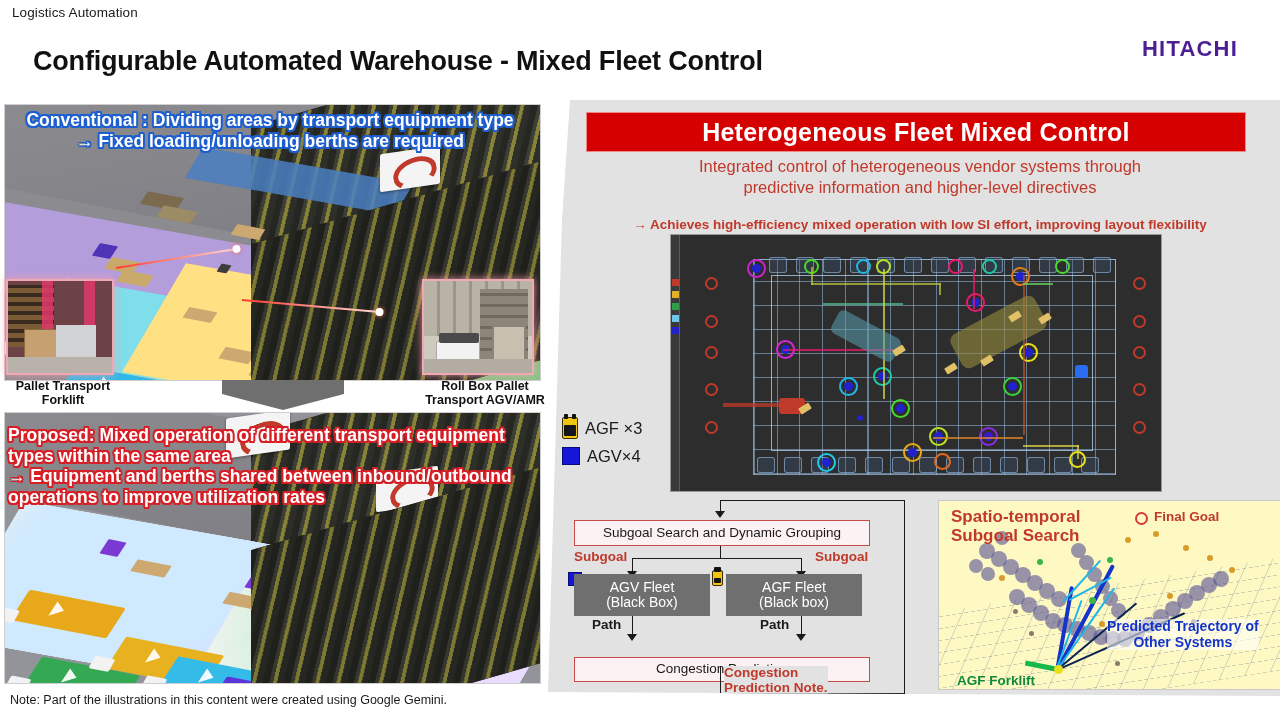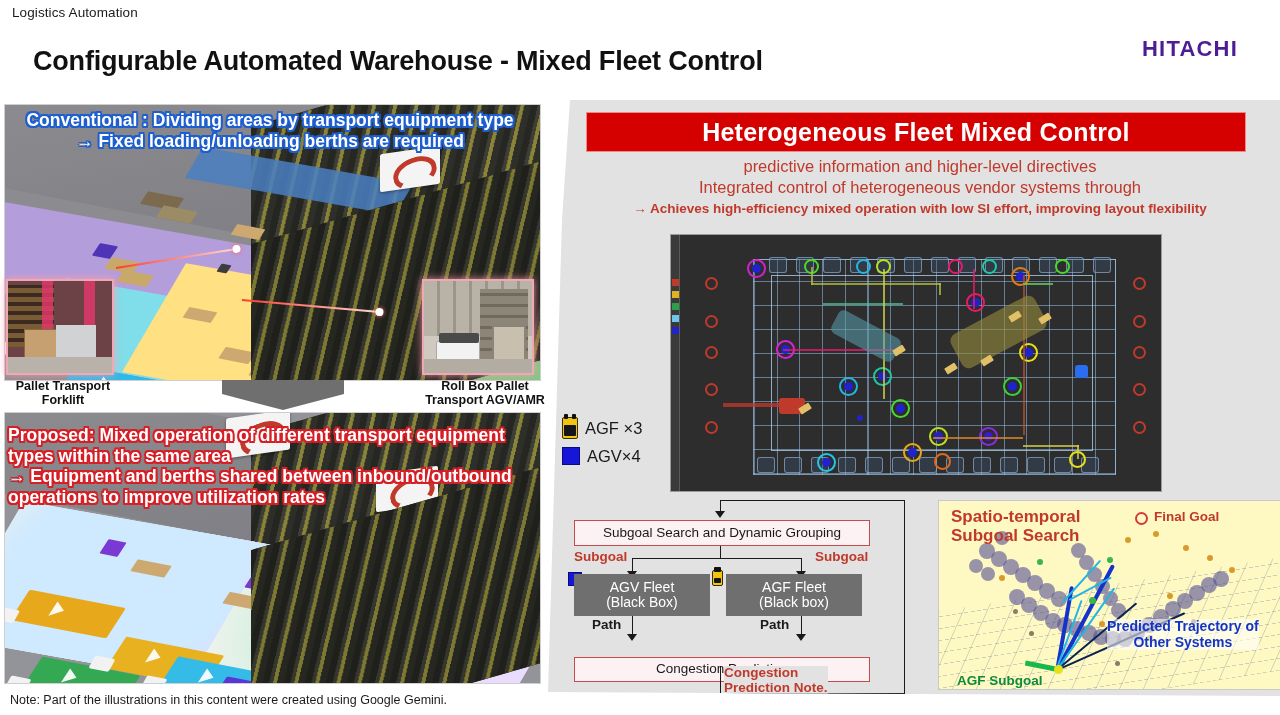--- a/index.html
+++ b/index.html
@@ -135,21 +135,21 @@
 
   .red-banner {
     position:absolute; left:46px; top:12px; width:660px; height:40px;
     background:#d50000; border:1px solid #ef8a8a;
     display:flex; align-items:center; justify-content:center;
   }
   .red-banner span { color:#fff; font-size:25px; font-weight:bold; letter-spacing:.2px; }
 
   .sub-lines { position:absolute; left:30px; top:56px; width:700px; text-align:center; }
   .sub-lines .l1 { font-size:16.5px; color:#c0392b; line-height:1.27; }
-  .sub-lines .l2 { font-size:13.5px; color:#c0392b; font-weight:bold; margin-top:3px; }
+  .sub-lines .l2 { font-size:13.5px; color:#c0392b; font-weight:bold; margin-top:19px; }
 
   
   #sim-view { position:absolute; left:130px; top:134px; width:492px; height:258px;
      background:#2d2d2d; border:1px solid #9a9a9a; overflow:hidden; }
   #sim-view .toolstrip { position:absolute; left:0; top:0; width:9px; height:100%; background:#3a3a3a; border-right:1px solid #5a5a5a;}
   #sim-view .swatch{position:absolute;left:1px;width:7px;height:7px;}
   #sim-grid-outer { position:absolute; left:82px; top:24px; width:363px; height:216px;
       background:
         repeating-linear-gradient(90deg, rgba(150,190,230,.55) 0 1px, transparent 1px 22.7px),
         repeating-linear-gradient(0deg, rgba(150,190,230,.55) 0 1px, transparent 1px 24px);
@@ -353,22 +353,22 @@
   → Equipment and berths shared between inbound/outbound
   operations to improve utilization rates</div>
 
   <div id="right-panel">
 
     <div class="red-banner">
       <span>Heterogeneous Fleet Mixed Control</span>
     </div>
 
     <div class="sub-lines">
+      <div class="l1">Integrated control of heterogeneous vendor systems through</div>
       <div class="l1">predictive information and higher-level directives</div>
-      <div class="l1">Integrated control of heterogeneous vendor systems through</div>
       <div class="l2">→ Achieves high-efficiency mixed operation with low SI effort, improving layout flexibility</div>
     </div>
 
     <div id="sim-view">
       <div class="toolstrip">
         <div class="swatch" style="top:44px;background:#c0392b;"></div>
         <div class="swatch" style="top:56px;background:#e0b126;"></div>
         <div class="swatch" style="top:68px;background:#2e9e4b;"></div>
         <div class="swatch" style="top:80px;background:#6ec6e8;"></div>
         <div class="swatch" style="top:92px;background:#2222c8;"></div>
@@ -624,21 +624,21 @@
       <div class="dotpt" style="left:90px;top:130px;width:5px;height:5px;background:#8a7b6b;"></div>
       <div class="dotpt" style="left:252px;top:118px;width:5px;height:5px;background:#8a7b6b;"></div>
       <div class="dotpt" style="left:176px;top:160px;width:5px;height:5px;background:#8a7b6b;"></div>
 
       <div class="st-text" id="st-title">Spatio-temporal
 Subgoal Search</div>
       <div id="st-finalgoal-ring"></div>
       <div class="st-text" id="st-finalgoal">Final Goal</div>
       <div class="st-text" id="st-pred">Predicted Trajectory of
 Other Systems</div>
-      <div class="st-text" id="st-agfpos">AGF Subgoal</div>
+      <div class="st-text" id="st-agfpos">AGF Forklift</div>
 
       <div id="zaxis">
 
         <div class="lbl">Z-axis:
 Time</div>
       </div>
     </div>
 
   </div>
 </div>

